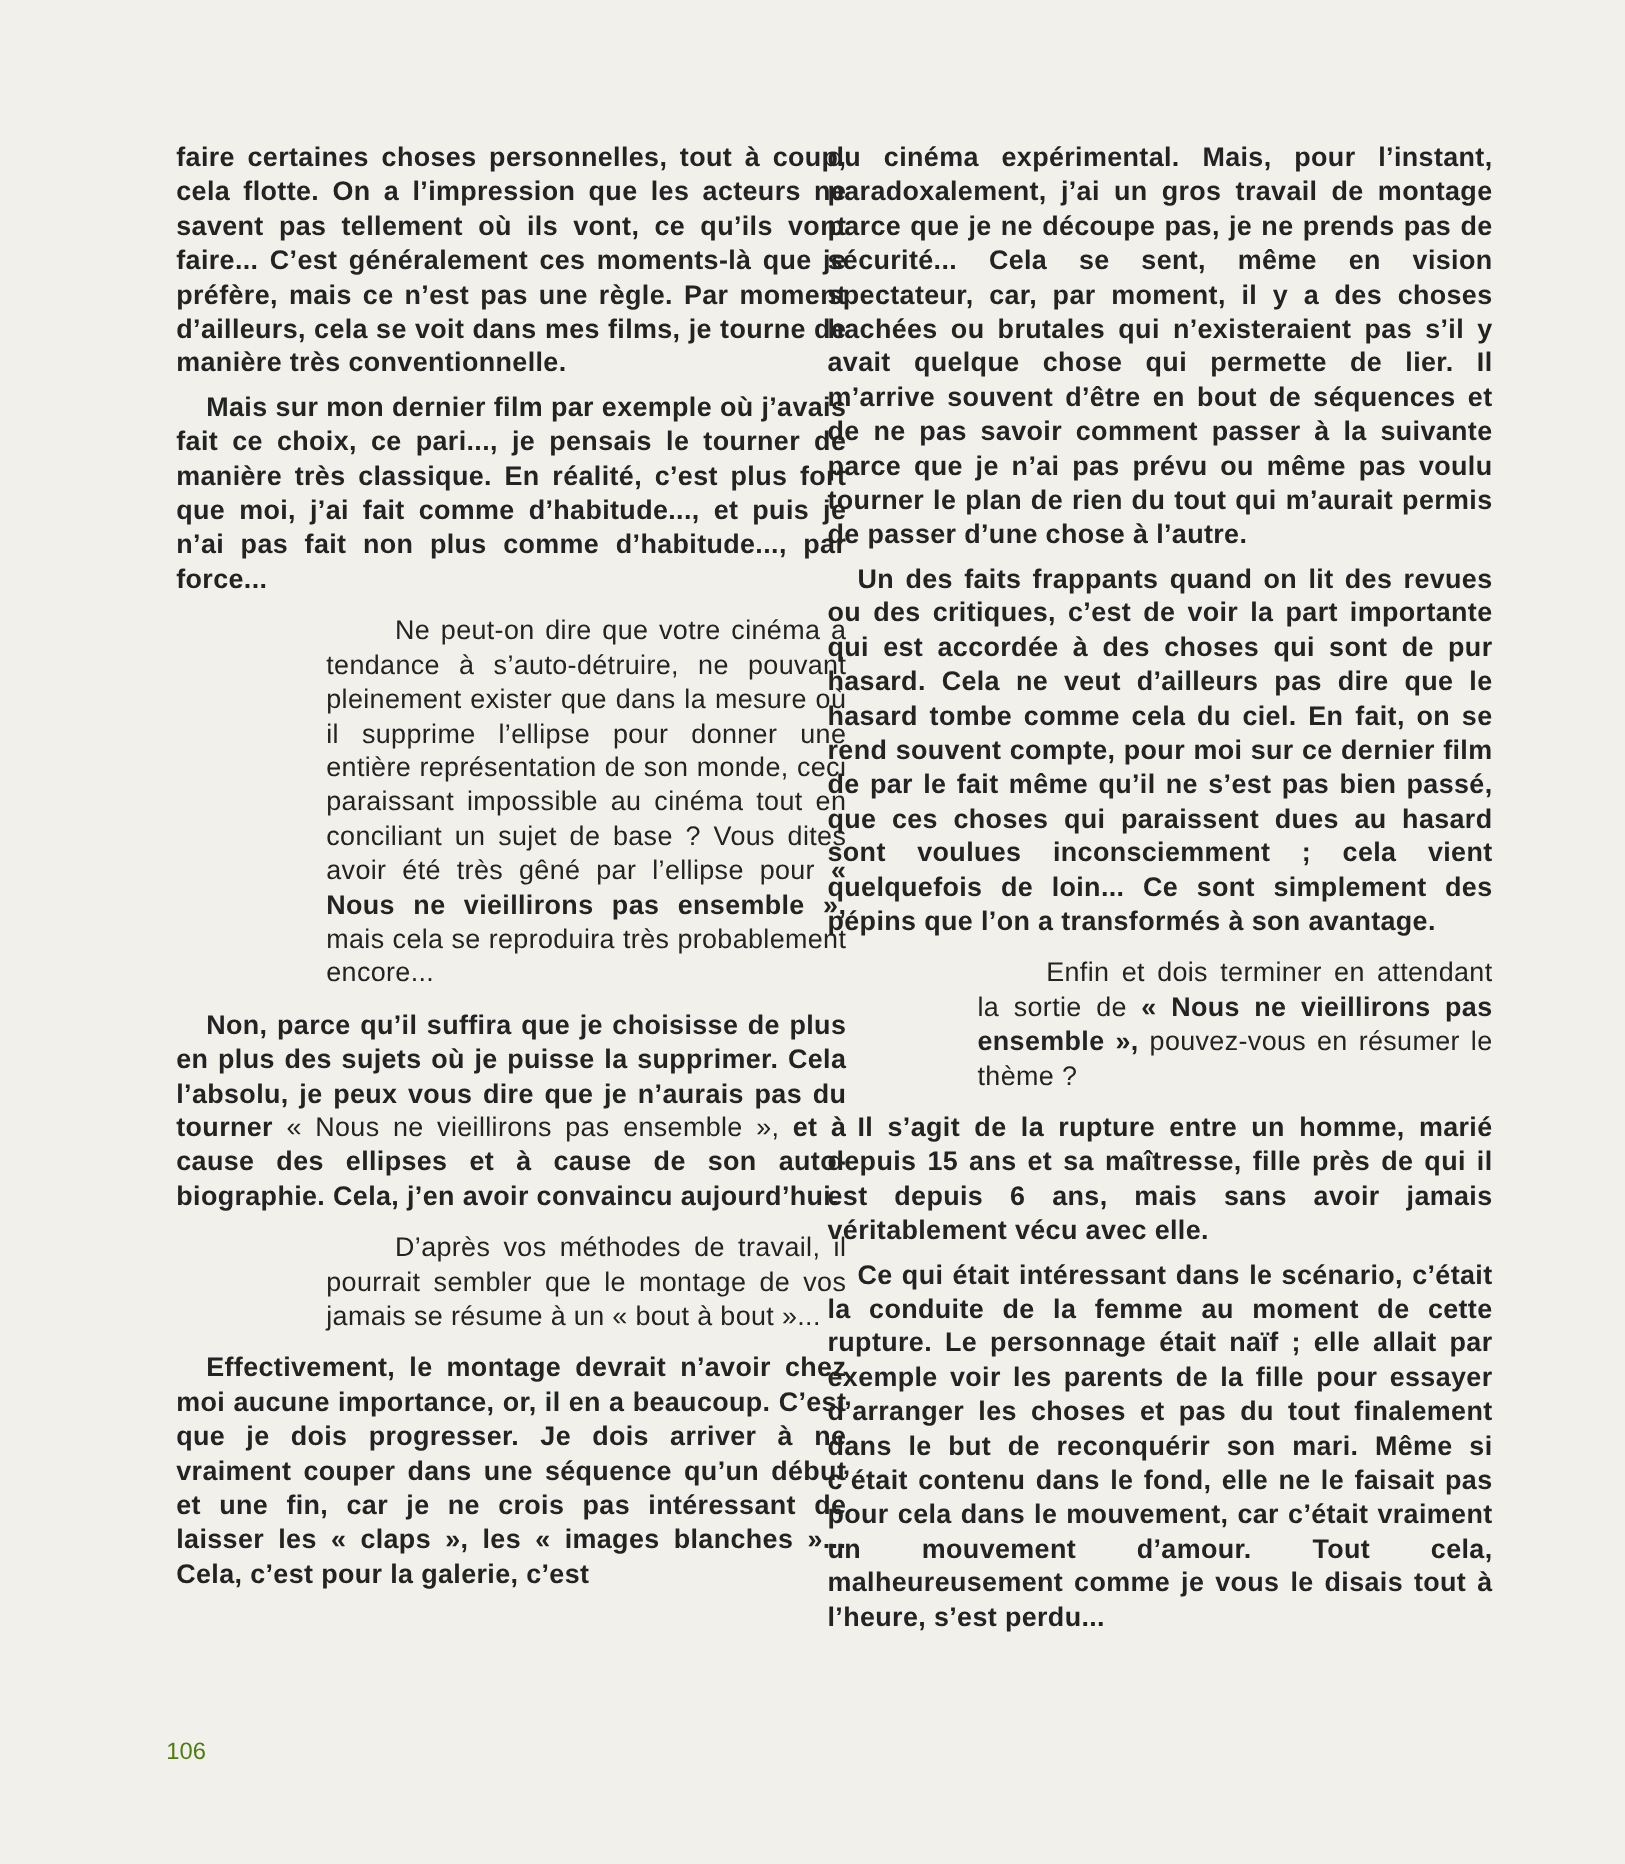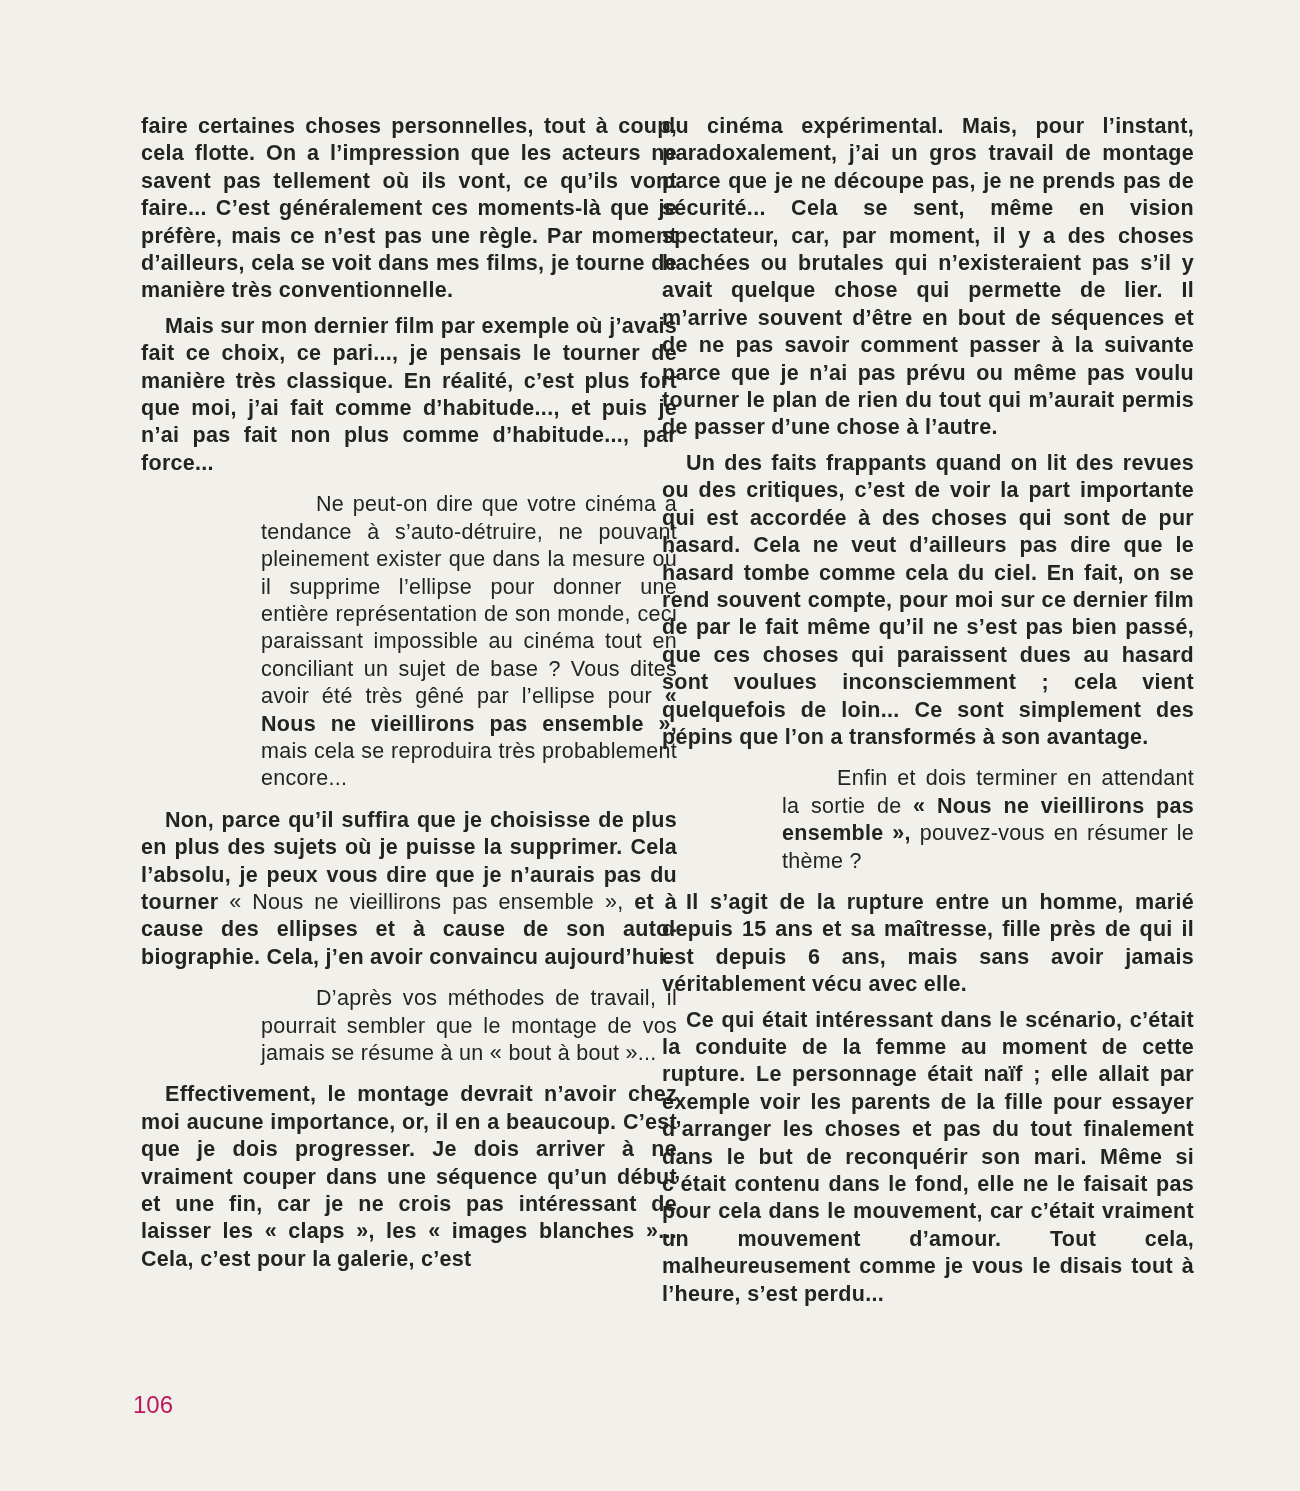--- a/index.html
+++ b/index.html
@@ -26,21 +26,21 @@
   .question {
     margin: 14px 0 14px 0;
     padding-left: 120px;
     text-indent: 55px;
     font-weight: normal;
   }
   .b { font-weight: bold; }
   .r { font-weight: normal; }
   #page-number {
     position: absolute; left: 133px; top: 1391px;
-    font-size: 24px; color: #be185d;
+    font-size: 19px; color: #4d7c0f;
   }
 </style>
 </head>
 <body>
 
 <div id="col-left" class="col">
     <p class="para first"><span class="b">faire certaines choses personnelles, tout à coup, cela flotte. On a l’impression que les acteurs ne savent pas tellement où ils vont, ce qu’ils vont faire... C’est généralement ces moments-là que je préfère, mais ce n’est pas une règle. Par moment d’ailleurs, cela se voit dans mes films, je tourne de manière très conventionnelle.</span></p>
     <p class="para"><span class="b">Mais sur mon dernier film par exemple où j’avais fait ce choix, ce pari..., je pensais le tourner de manière très classique. En réalité, c’est plus fort que moi, j’ai fait comme d’habitude..., et puis je n’ai pas fait non plus comme d’habitude..., par force...</span></p>
     <p class="question"><span class="r">Ne peut-on dire que votre cinéma a tendance à s’auto-détruire, ne pouvant pleinement exister que dans la mesure où il supprime l’ellipse pour donner une entière représentation de son monde, ceci paraissant impossible au cinéma tout en conciliant un sujet de base ? Vous dites avoir été très gêné par l’ellipse pour </span><span class="b">« Nous ne vieillirons pas ensemble »,</span><span class="r"> mais cela se reproduira très probablement encore...</span></p>
     <p class="para"><span class="b">Non, parce qu’il suffira que je choisisse de plus en plus des sujets où je puisse la supprimer. Cela l’absolu, je peux vous dire que je n’aurais pas du tourner </span><span class="r">« Nous ne vieillirons pas ensemble »,</span><span class="b"> et à cause des ellipses et à cause de son auto-biographie. Cela, j’en avoir convaincu aujourd’hui.</span></p>

